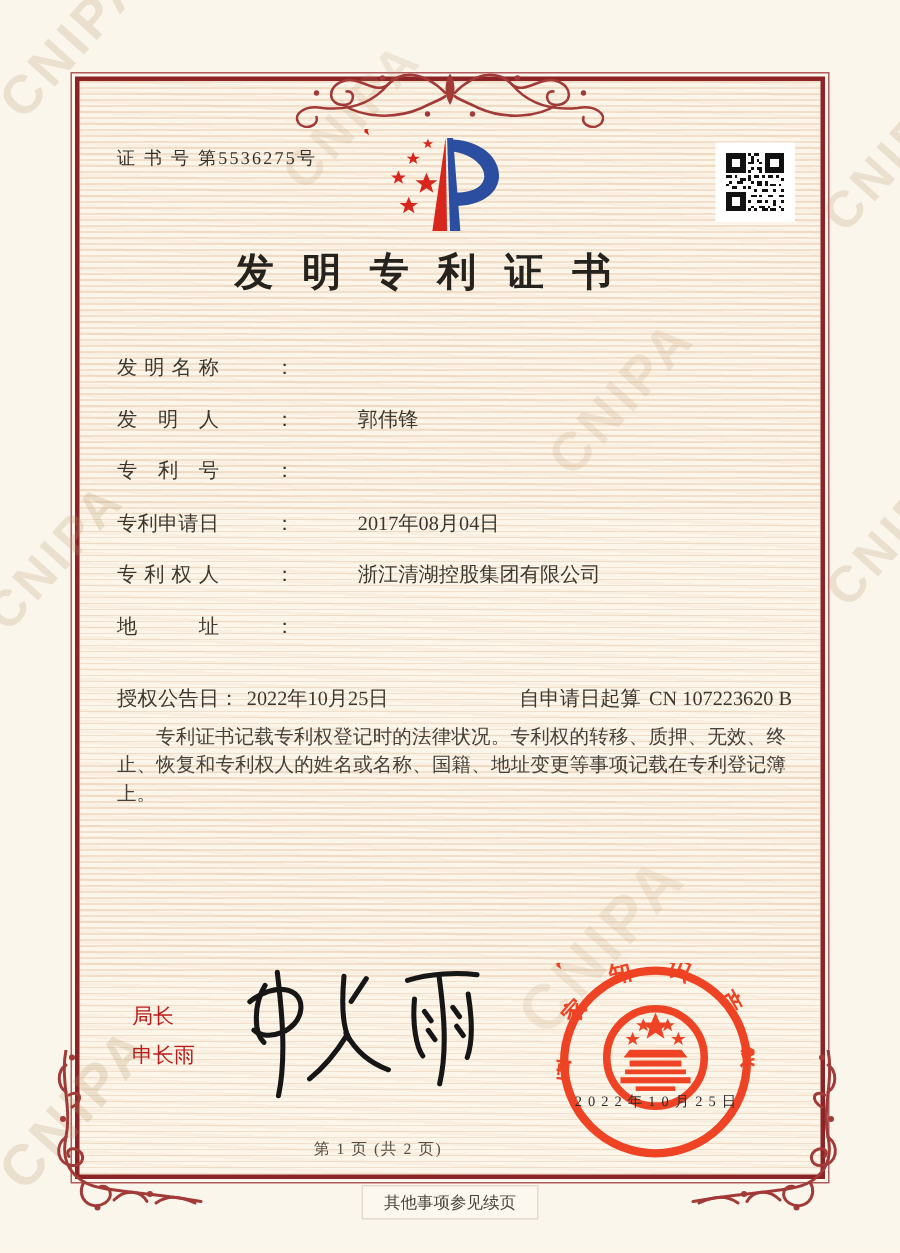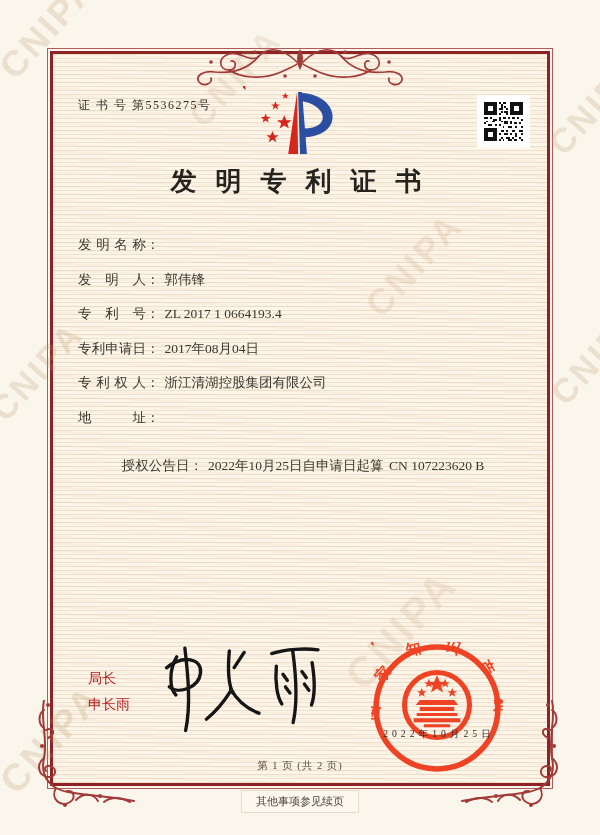--- a/index.html
+++ b/index.html
@@ -17,40 +17,40 @@
   .wm{position:absolute;font-family:"Liberation Sans","DejaVu Sans",sans-serif;font-weight:bold;
       color:rgba(186,150,110,.24);letter-spacing:3px;transform:rotate(-48deg);pointer-events:none;z-index:2;}
 
   .content{position:absolute;inset:0;z-index:3;}
 
   .cert-no{position:absolute;left:78px;top:97px;font-size:12px;letter-spacing:1.5px;color:#34302a;}
 
   .logo{position:absolute;left:243px;top:86px;width:118px;height:74px;}
   .qr{position:absolute;left:477px;top:95px;width:53px;height:53px;background:#fff;}
 
-  .title{position:absolute;left:14px;top:164px;width:564px;text-align:center;font-size:26px;font-weight:bold;
+  .title{position:absolute;left:0;top:164px;width:564px;text-align:center;font-size:26px;font-weight:bold;
          color:#26231f;letter-spacing:19px;padding-left:19px;box-sizing:border-box;}
 
   .fields{position:absolute;left:78px;top:234px;width:450px;font-size:13.5px;color:#3b372f;}
-  .frow{display:flex;align-items:flex-start;margin-bottom:13.5px;line-height:21px;}
-  .frow.dual{justify-content:center;margin-top:27px;}
+  .frow{display:flex;align-items:flex-start;margin-bottom:13.5px;line-height:21px;gap:37px;}
+  .frow.dual{justify-content:space-between;margin-top:27px;}
   .fcell{display:flex;line-height:21px;}
   .flabel{display:inline-block;width:68px;text-align:justify;text-align-last:justify;white-space:nowrap;}
   .fcolon{margin-right:5px;}
   .fvalue{white-space:nowrap;}
 
   .paras{position:absolute;left:78px;top:481px;width:446px;font-size:13px;line-height:19px;color:#46413a;text-align:justify;}
   .paras p{margin:0;text-indent:2em;}
 
   .bureau{position:absolute;left:88px;top:666px;font-size:14px;line-height:26px;color:#b91c1c;}
   .sig{position:absolute;left:148px;top:640px;width:180px;height:95px;transform:rotate(-2deg);}
 
   .seal{position:absolute;left:371px;top:642px;width:132px;height:132px;opacity:.95;}
 
-  .pagenum{position:absolute;left:0;top:759px;width:504px;text-align:center;font-size:10.5px;letter-spacing:1px;color:#564d42;padding-left:48px;}
+  .pagenum{position:absolute;left:0;top:759px;width:504px;text-align:center;font-size:10.5px;letter-spacing:1px;color:#564d42;}
   .contnote{position:absolute;left:0;top:790px;width:600px;text-align:center;}
   .contnote span{display:inline-block;font-size:11px;color:#4a443c;padding:3px 14px;border:1px solid rgba(160,120,90,.22);background:rgba(253,249,240,.8);}
 
   .flourish-top{position:absolute;left:185px;top:40px;width:230px;height:48px;}
   .orn-bl{position:absolute;left:34px;top:700px;width:104px;height:112px;}
   .orn-br{position:absolute;left:458px;top:700px;width:104px;height:112px;transform:scaleX(-1);}
 </style>
 </head>
 <body>
 
@@ -152,21 +152,20 @@
           <span class="fcolon">：</span>
       </div>
       <div class="frow">
         <span class="flabel">发明人</span>
           <span class="fcolon">：</span>
         <span class="fvalue">郭伟锋</span>
       </div>
       <div class="frow">
         <span class="flabel">专利号</span>
           <span class="fcolon">：</span>
-        <span class="fvalue">ZL 2017 1 0664193.4</span>
       </div>
       <div class="frow">
         <span class="flabel">专利申请日</span>
           <span class="fcolon">：</span>
         <span class="fvalue">2017年08月04日</span>
       </div>
       <div class="frow">
         <span class="flabel">专利权人</span>
           <span class="fcolon">：</span>
         <span class="fvalue">浙江清湖控股集团有限公司</span>
@@ -183,20 +182,21 @@
         </span>
         <span class="fcell">
           <span class="flabel">自申请日起算</span>
             <span class="fcolon">：</span>
           <span class="fvalue">CN 107223620 B</span>
         </span>
       </div>
     </div>
 
     <div class="paras">
+      <p>专利证书记载专利权登记时的法律状况。专利权的转移、质押、无效、终止、恢复和专利权人的姓名或名称、国籍、地址变更等事项记载在专利登记簿上。</p>
     </div>
 
     <div class="bureau">
       <div>局长</div>
       <div>申长雨</div>
     </div>
 
     <svg class="sig" viewBox="0 0 170 90">
       <g stroke="#161616" stroke-width="3.2" fill="none" stroke-linecap="round" stroke-linejoin="round">
         <path d="M28,14 C20,26 20,44 26,50"></path>

